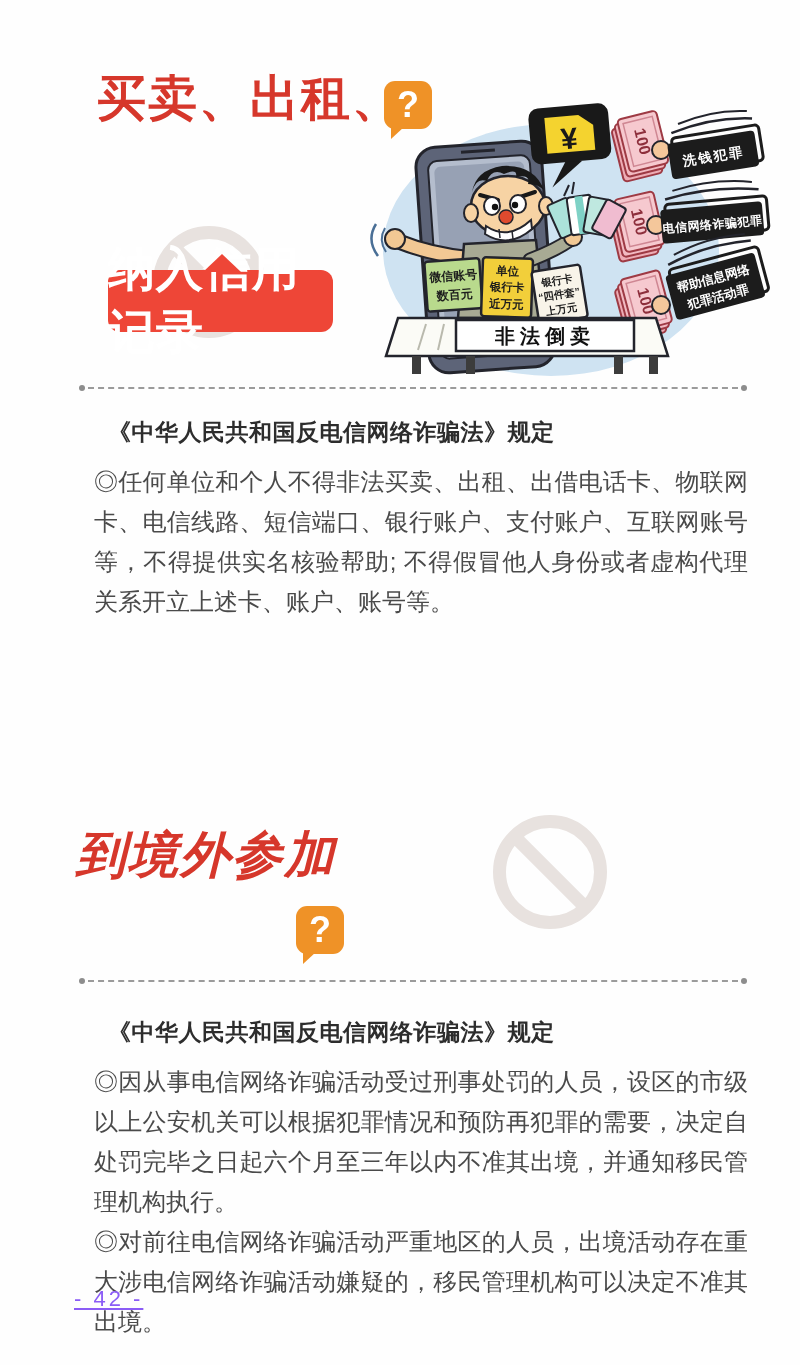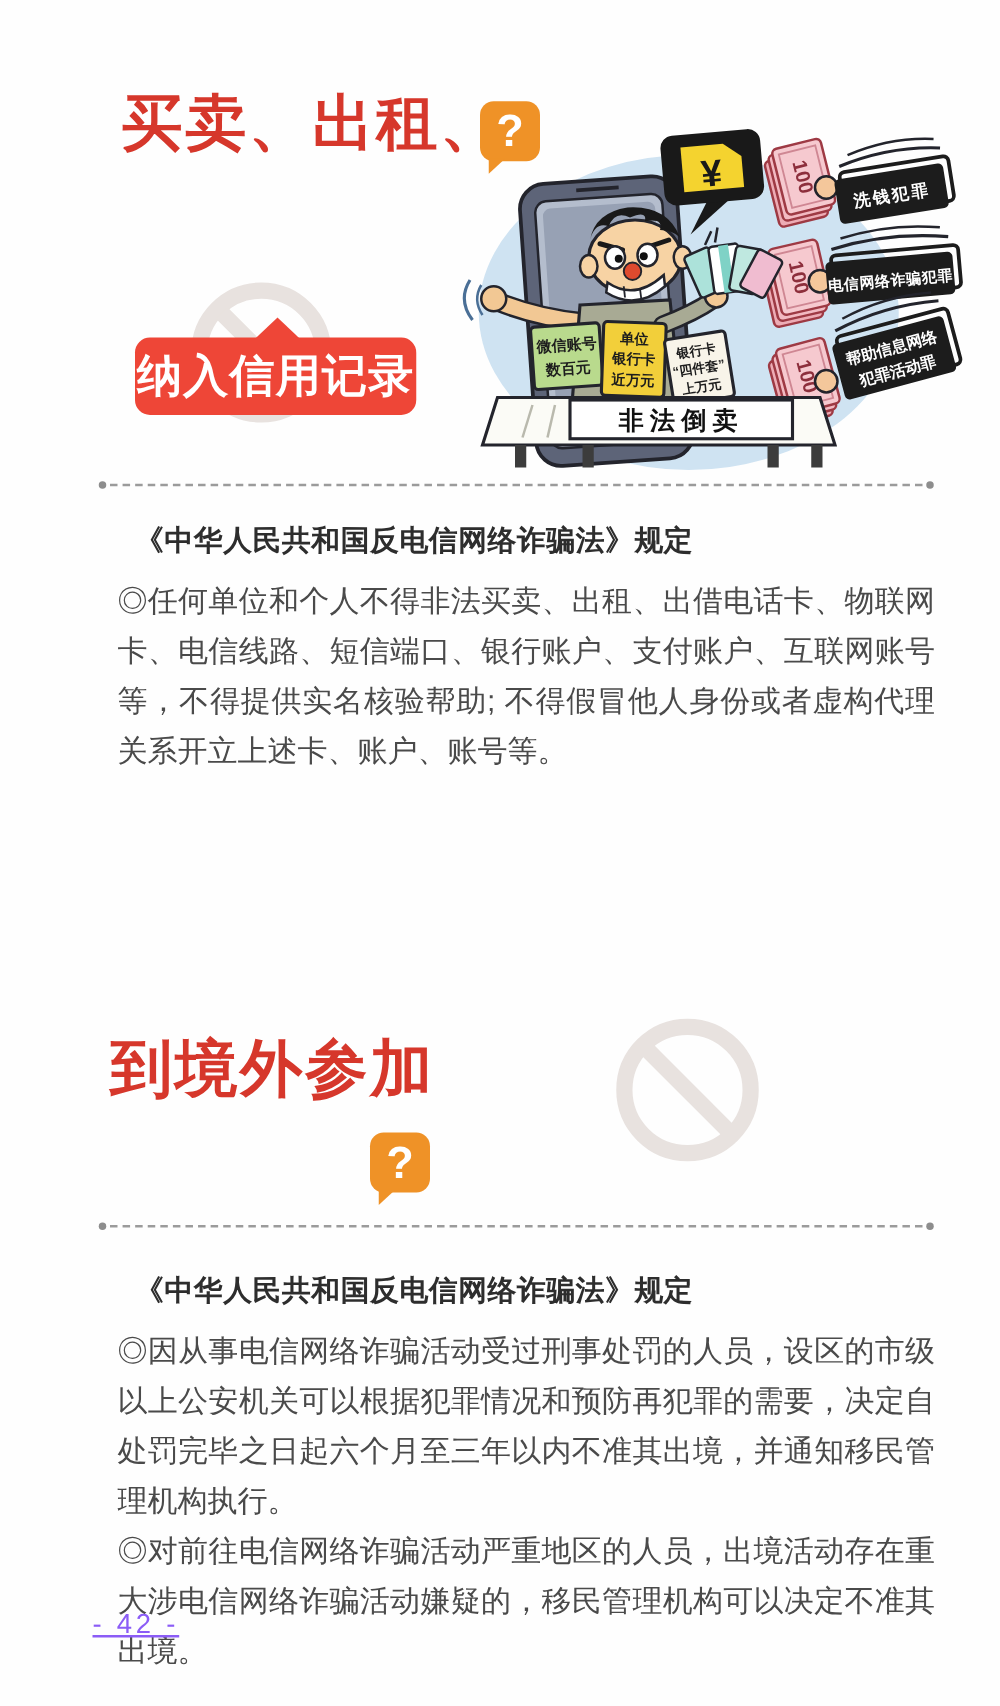--- a/index.html
+++ b/index.html
@@ -17,21 +17,21 @@
   
   .brush-title {
     position: absolute;
     font-family: "Liberation Serif", serif;
     font-weight: 700;
     color: #d6372b;
     letter-spacing: 2px;
   }
   .brush-title .line { display: block; }
   #title1 { left: 97px; top: 70px; font-size: 49px; line-height: 57px; }
-  #title2 { left: 88px; top: 826px; font-size: 50px; line-height: 59px; }
+  #title2 { left: 76px; top: 826px; font-size: 50px; line-height: 59px; font-style: italic; }
 
   
   .q-icon {
     position: absolute;
     width: 48px; height: 48px;
     background: #ef9227;
     border-radius: 11px;
     color: #fff;
     font-size: 36px;
     font-weight: 700;
@@ -70,21 +70,21 @@
   
   .red-banner {
     position: absolute;
     background: #ee4637;
     border-radius: 12px;
     color: #ffffff;
     font-weight: 700;
     display: flex; align-items: center; justify-content: center;
     z-index: 2;
   }
-  #banner1 { left: 108px; top: 270px; width: 225px; height: 62px; font-size: 36px; letter-spacing: 1px; }
+  #banner1 { left: 108px; top: 270px; width: 225px; height: 62px; font-size: 47px; letter-spacing: 1px; }
   #banner1 .pointer-up {
     position: absolute;
     left: 95px; top: -16px;
     width: 0; height: 0;
     border-left: 19px solid transparent;
     border-right: 19px solid transparent;
     border-bottom: 18px solid #ee4637;
   }
   #banner2 { left: 440px; top: 857px; width: 196px; height: 60px; font-size: 37px; letter-spacing: 1px; }
   #banner2 .pointer-left {

